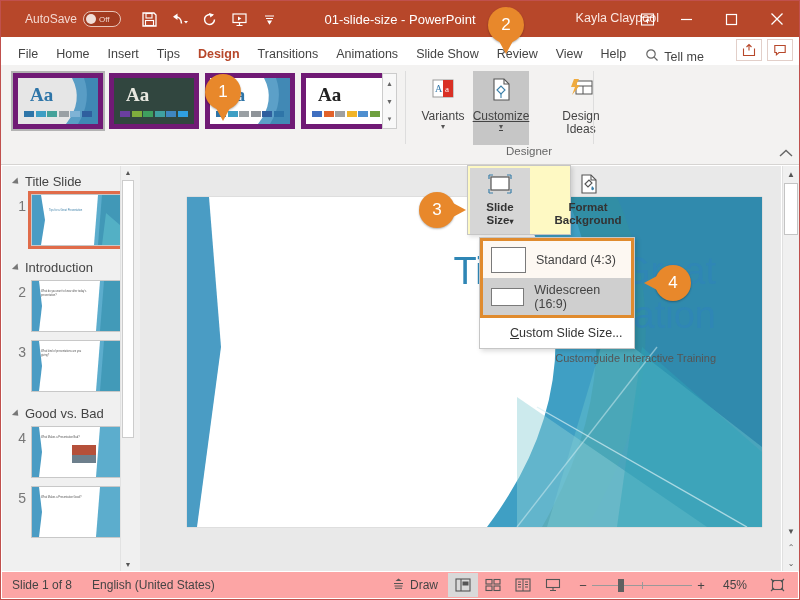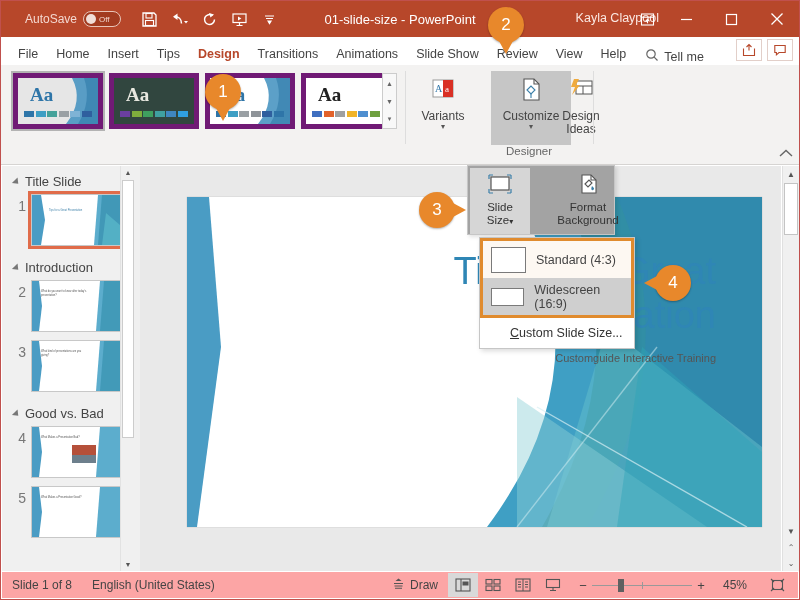--- a/index.html
+++ b/index.html
@@ -104,21 +104,21 @@
   .vbtn { width:30px; height:24px; display:flex; align-items:center; justify-content:center; cursor:pointer;}
   .vbtn.active { background:#d9d9d9; }
   .zoom-ctrl { display:flex; align-items:center; gap:0; margin:0 6px;}
   .zline { width:100px; height:1px; background:#999; position:relative; }
   .zthumb { position:absolute; left:26px; top:-6px; width:6px; height:13px; background:#606060; cursor:pointer;}
   .zmid { position:absolute; left:50px; top:-3px; width:1px; height:7px; background:#999;}
   .zpm { width:18px; text-align:center; cursor:pointer; font-size:13px; color:#444;}
   .zpct { width:38px; text-align:center; font-size:12px; cursor:pointer;}
 
   
-  .cust-panel { position:absolute; left:466px; top:164px; width:148px; height:70px; background:#a3a3a3; border:1px solid #c6c6c6; box-shadow:2px 2px 4px rgba(0,0,0,.12); }
+  .cust-panel { position:absolute; left:466px; top:164px; width:104px; height:70px; background:#fef9c3; border:1px solid #c6c6c6; box-shadow:2px 2px 4px rgba(0,0,0,.12);font-weight:bold; }
   .mbtn { position:absolute; top:2px; width:60px; height:66px; display:flex; flex-direction:column; align-items:center; padding-top:5px; cursor:pointer;}
   .mbtn .lbl { font-size:11.5px; text-align:center; line-height:13px; color:#333; margin-top:3px;}
   .mbtn.active { background:#d6d6d6;}
 
   .size-menu { position:absolute; left:478px; top:236px; width:156px; background:#fdf9f4; border:1px solid #c6c6c6; box-shadow:2px 2px 5px rgba(0,0,0,.15);}
   .size-group { border:3px solid #e08b2e; background:#fdf8f2;}
   .mitem { display:flex; align-items:center; gap:10px; height:37px; padding-left:8px; font-size:12.5px; color:#444; cursor:pointer;}
   .mitem.hl { background:#cfcfcf; }
   .mi-ico { width:35px; height:26px; border:1px solid #7a7a7a; background:#fff; }
   .mi-ico.wide { height:18px; }
@@ -320,21 +320,21 @@
           <svg width="26" height="26" viewBox="0 0 26 26">
               <rect x="3" y="3" width="20" height="17" fill="#fff" stroke="#999"></rect>
               <rect x="13" y="3" width="10" height="17" fill="#d93025"></rect>
               <text x="5" y="15" font-size="10" fill="#2e75a8" font-family="Liberation Serif, serif">A</text>
               <text x="15" y="15" font-size="9" fill="#fff" font-family="Liberation Serif, serif">a</text>
             </svg>
         </span>
         <span class="lbl">Variants</span>
         <span class="caret">▾</span>
       </div>
-      <div class="big-btn active" style="left:82px; width:80px;">
+      <div class="big-btn active" style="left:64px; width:56px;text-decoration:underline;">
         <span>
           <svg width="26" height="26" viewBox="0 0 26 26">
               <path d="M6 2h10l5 5v16H6z" fill="#fff" stroke="#555" stroke-width="1.1"></path>
               <path d="M16 2v5h5" fill="none" stroke="#555" stroke-width="1.1"></path>
               <path d="M9 13l4-4 4 4-4 4z" fill="none" stroke="#3b7fa8" stroke-width="1.1"></path>
               <path d="M13 17v4" stroke="#3b7fa8" stroke-width="1.1"></path>
             </svg>
         </span>
         <span class="lbl">Customize</span>
         <span class="caret">▾</span>

